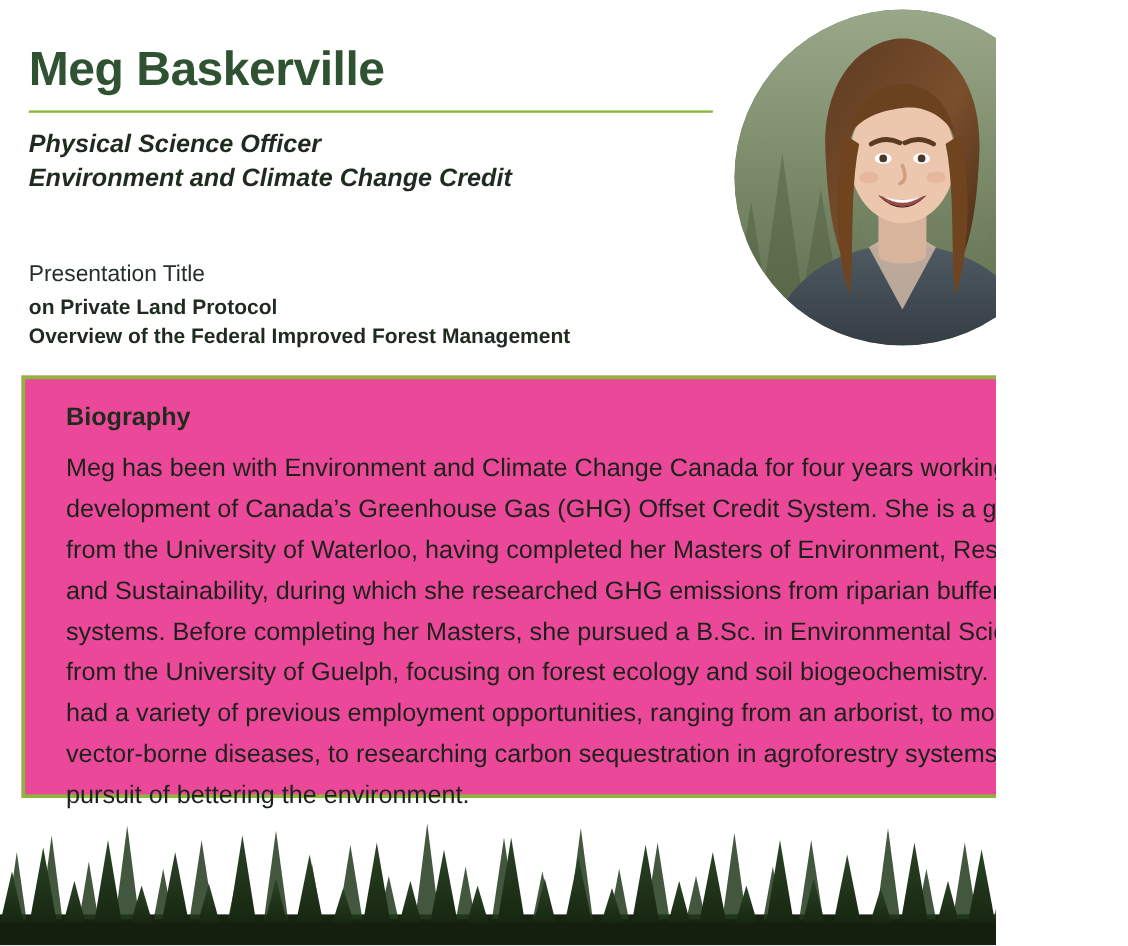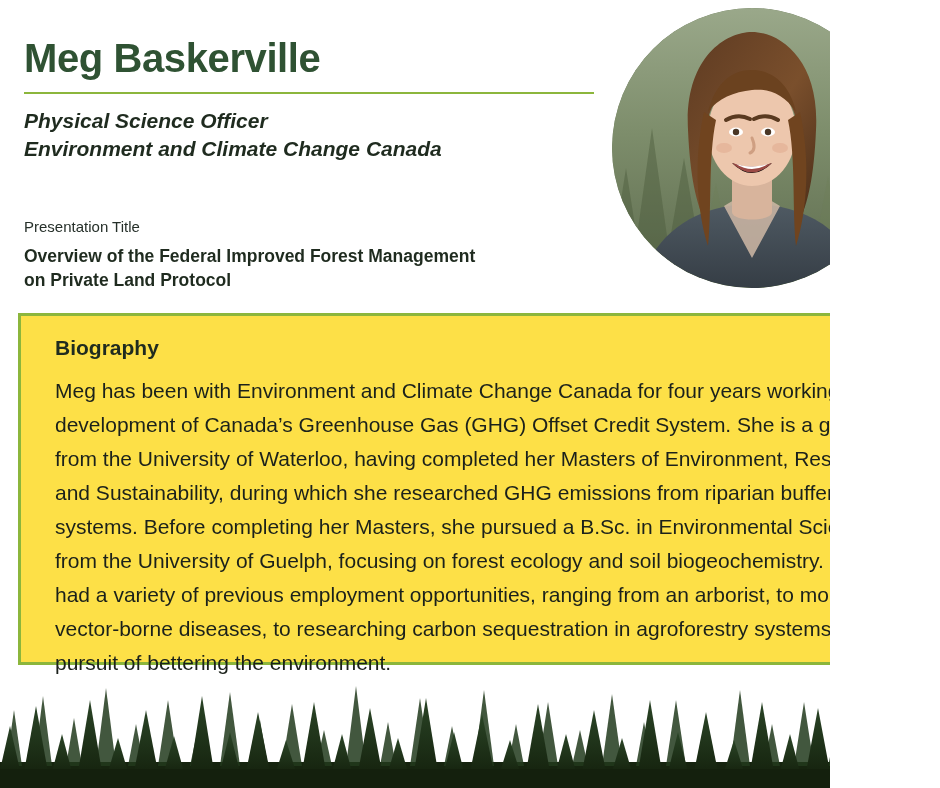--- a/index.html
+++ b/index.html
@@ -47,21 +47,21 @@
     font-style: italic;
     color: #1f2b1f;
     line-height: 1.32;
   }
   .speaker-role div { white-space: nowrap; }
 
   .pres-label {
     position: absolute;
     left: 24px;
     top: 218px;
-    font-size: 15px;
+    font-size: 19px;
     color: #26302a;
     text-align: right;
   }
   .pres-title {
     position: absolute;
     left: 24px;
     top: 244px;
     font-size: 17.5px;
     font-weight: bold;
     color: #1f2b1f;
@@ -83,21 +83,21 @@
   .portrait svg { display: block; width: 280px; height: 280px; }
 
   
   .bio-box {
     position: absolute;
     left: 18px;
     top: 313px;
     width: 904px;
     height: 352px;
     border: 3px solid #8cb63c;
-    background: #fde047;
+    background: #ec4899;
     padding: 20px 26px 10px 22px;
   }
   .bio-heading {
     font-size: 21px;
     font-weight: bold;
     color: #1f2b1f;
     margin: 0 0 14px 12px;
   }
   .bio-text {
     font-size: 21px;
@@ -121,27 +121,27 @@
 </head>
 <body>
 
 <div id="slide">
 
   <div class="speaker-name">Meg Baskerville</div>
   <div class="name-rule"></div>
 
   <div class="speaker-role">
     <div>Physical Science Officer</div>
-    <div>Environment and Climate Change Canada</div>
+    <div>Environment and Climate Change Credit</div>
   </div>
 
   <div class="pres-label">Presentation Title</div>
   <div class="pres-title">
+    <div>on Private Land Protocol</div>
     <div>Overview of the Federal Improved Forest Management</div>
-    <div>on Private Land Protocol</div>
   </div>
 
   <div class="portrait">
     <svg viewBox="0 0 280 280" xmlns="http://www.w3.org/2000/svg" role="img" aria-label="portrait">
       <defs>
         <linearGradient id="bgForest" x1="0" y1="0" x2="0" y2="1">
           <stop offset="0%" stop-color="#9aa88a"></stop>
           <stop offset="45%" stop-color="#7d8d6b"></stop>
           <stop offset="100%" stop-color="#5d6b4e"></stop>
         </linearGradient>

